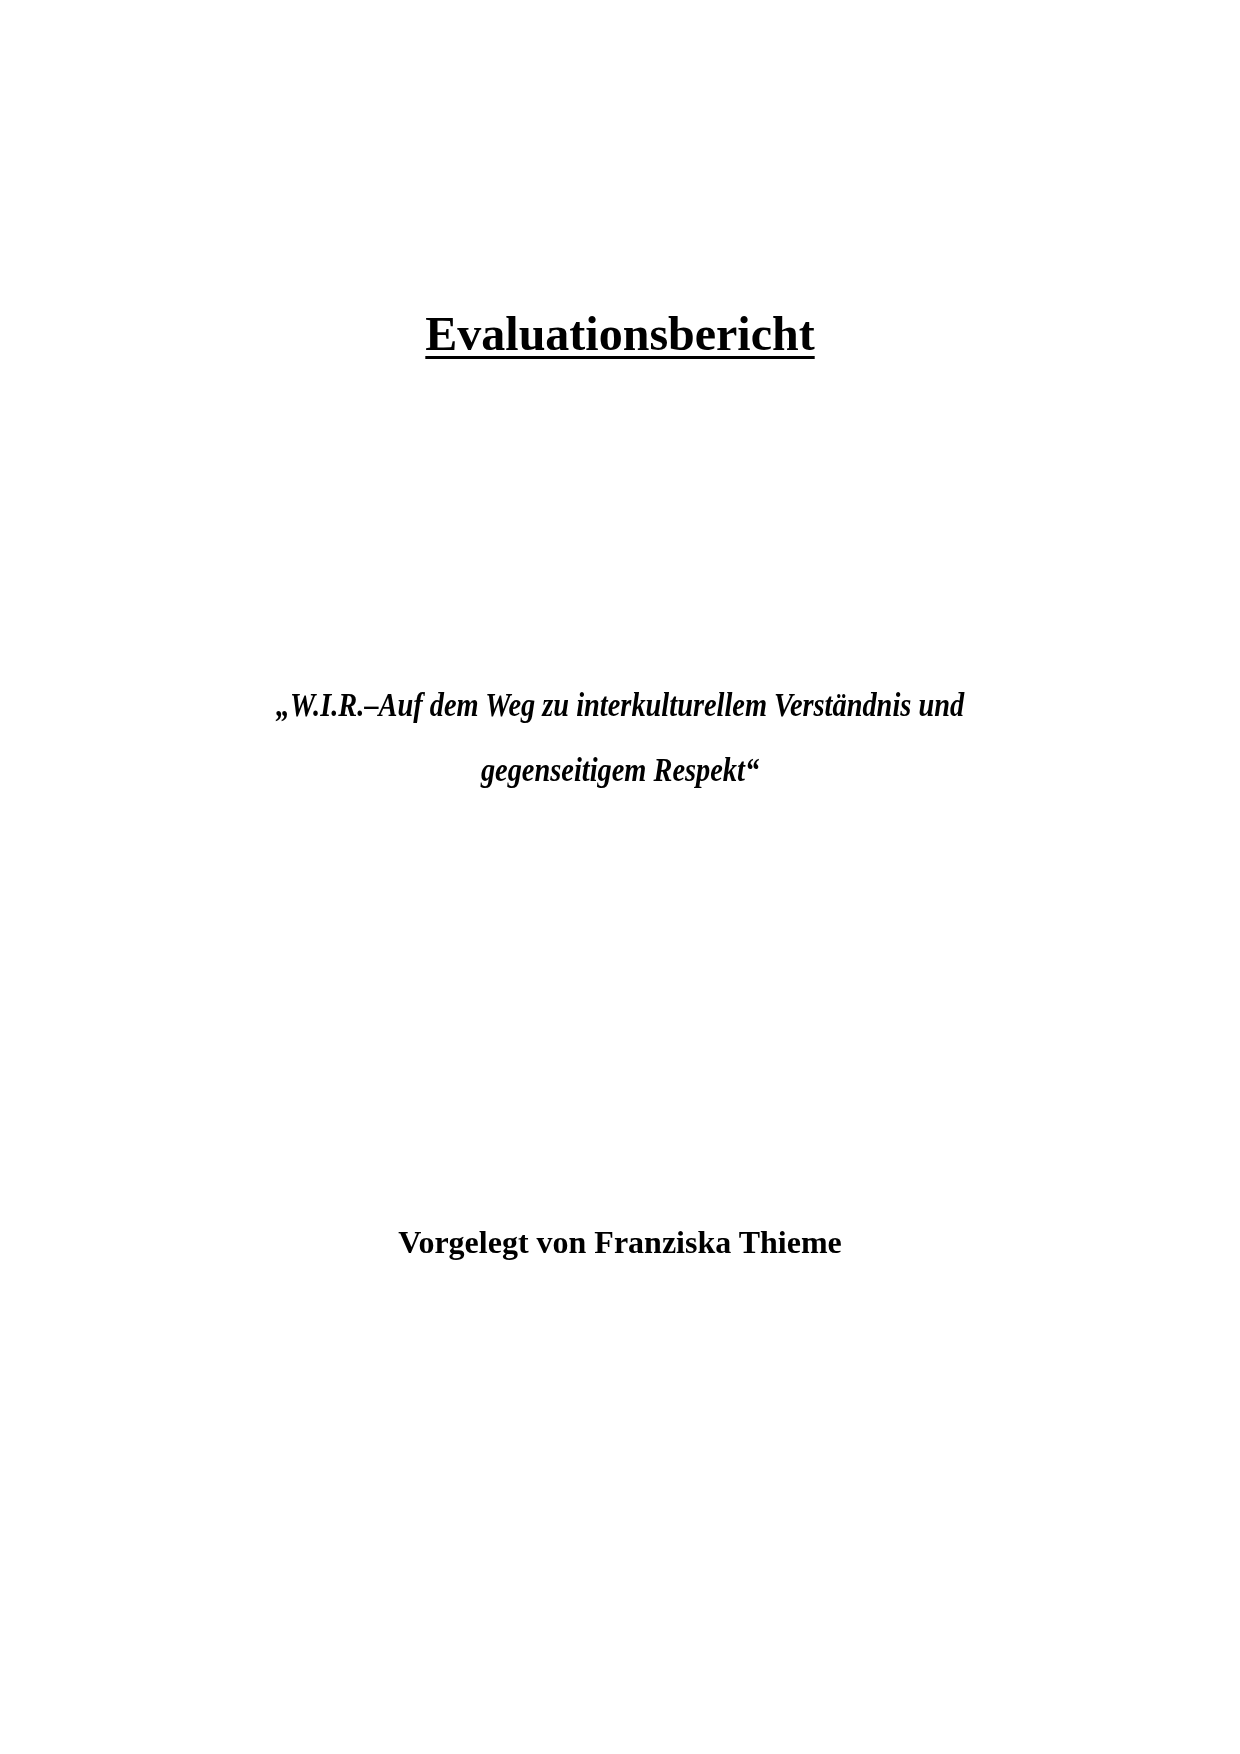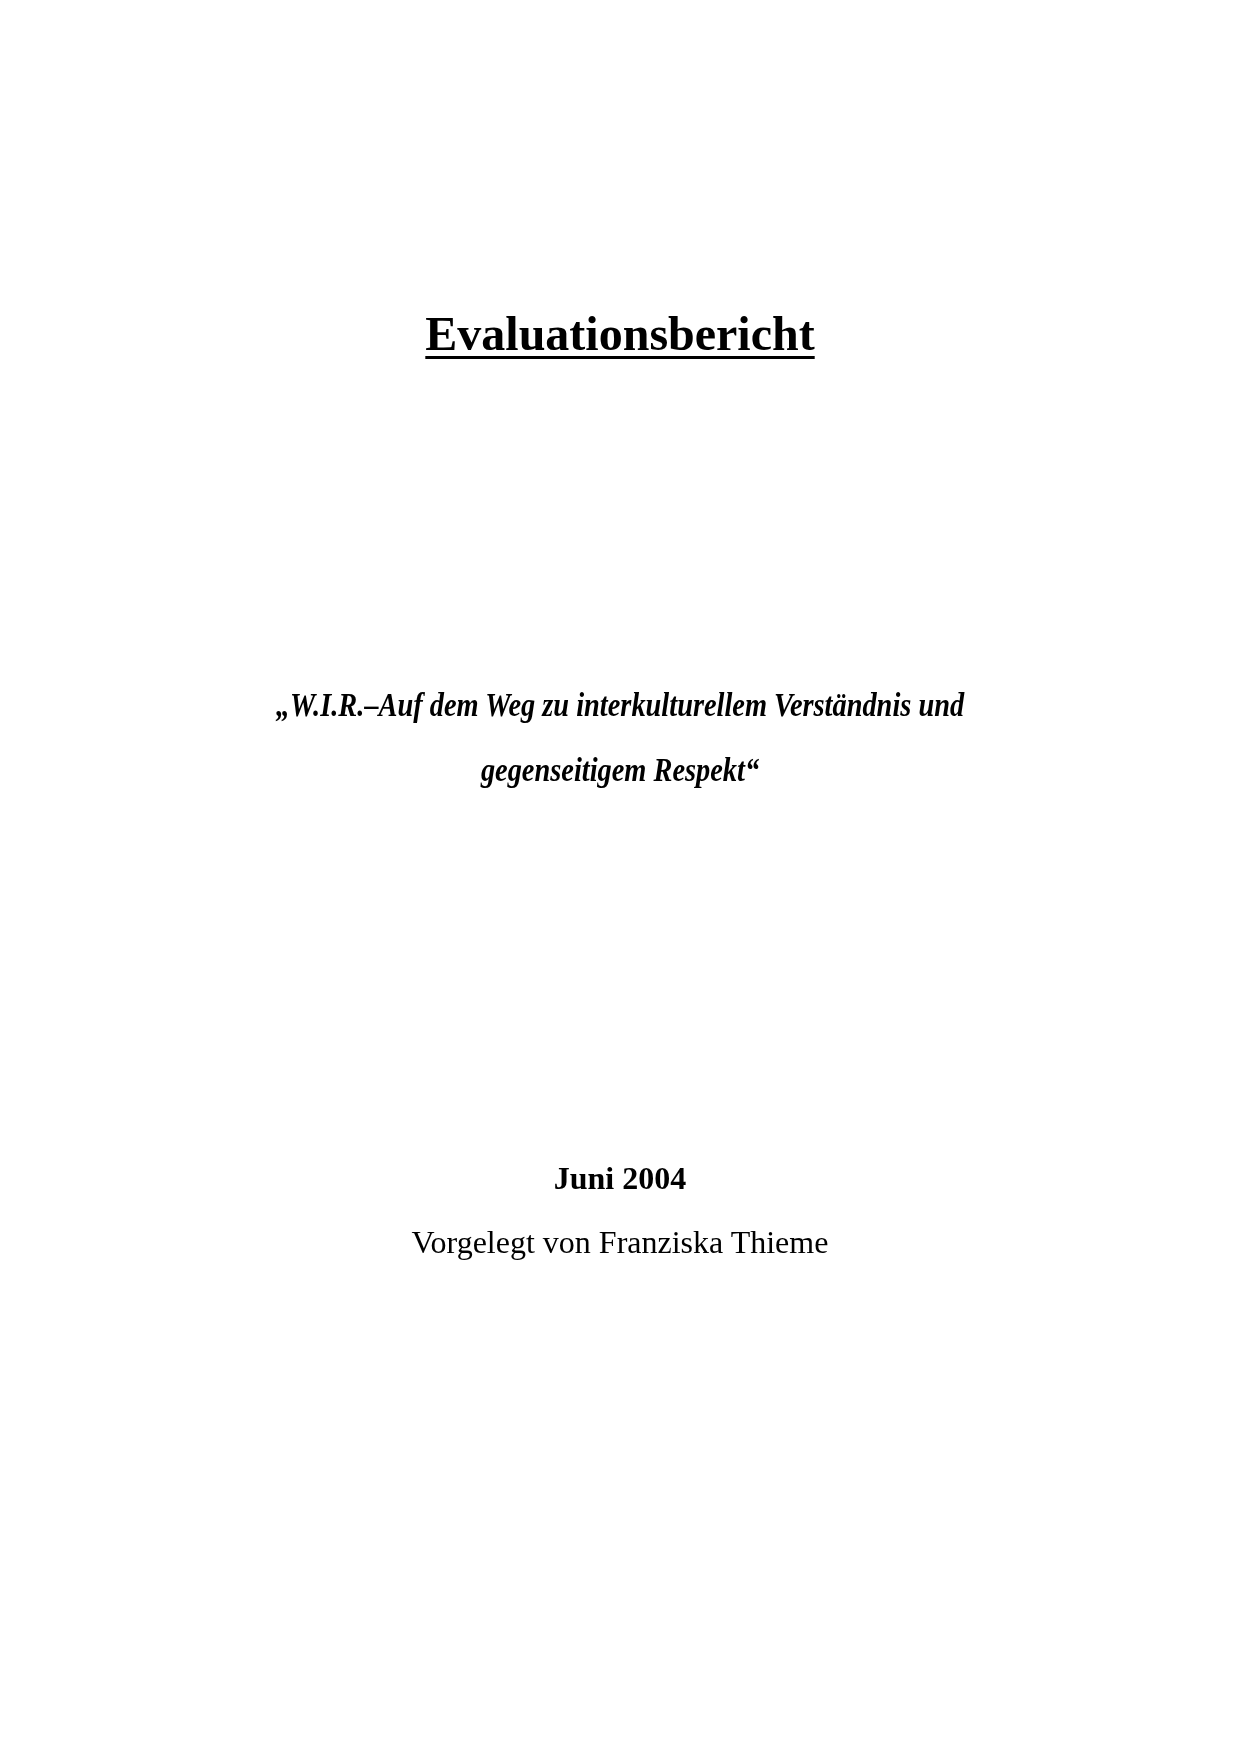--- a/index.html
+++ b/index.html
@@ -57,26 +57,25 @@
     }
     .date {
       top: 1158px;
       font-size: 32px;
       font-weight: bold;
       line-height: 40px;
     }
     .author {
       top: 1222px;
       font-size: 32px;
-      font-weight: normal;
+      font-weight: bold;
       line-height: 40px;
     }
   </style>
 </head>
 <body>
 
 <div class="page">
   <div class="line title">Evaluationsbericht</div>
   <div class="line project">„W.I.R.–Auf dem Weg zu interkulturellem Verständnis und</div>
   <div class="line project project2">gegenseitigem Respekt“</div>
-  <div class="line date">Juni 2004</div>
   <div class="line author">Vorgelegt von Franziska Thieme</div>
 </div>
 
 </body></html>

